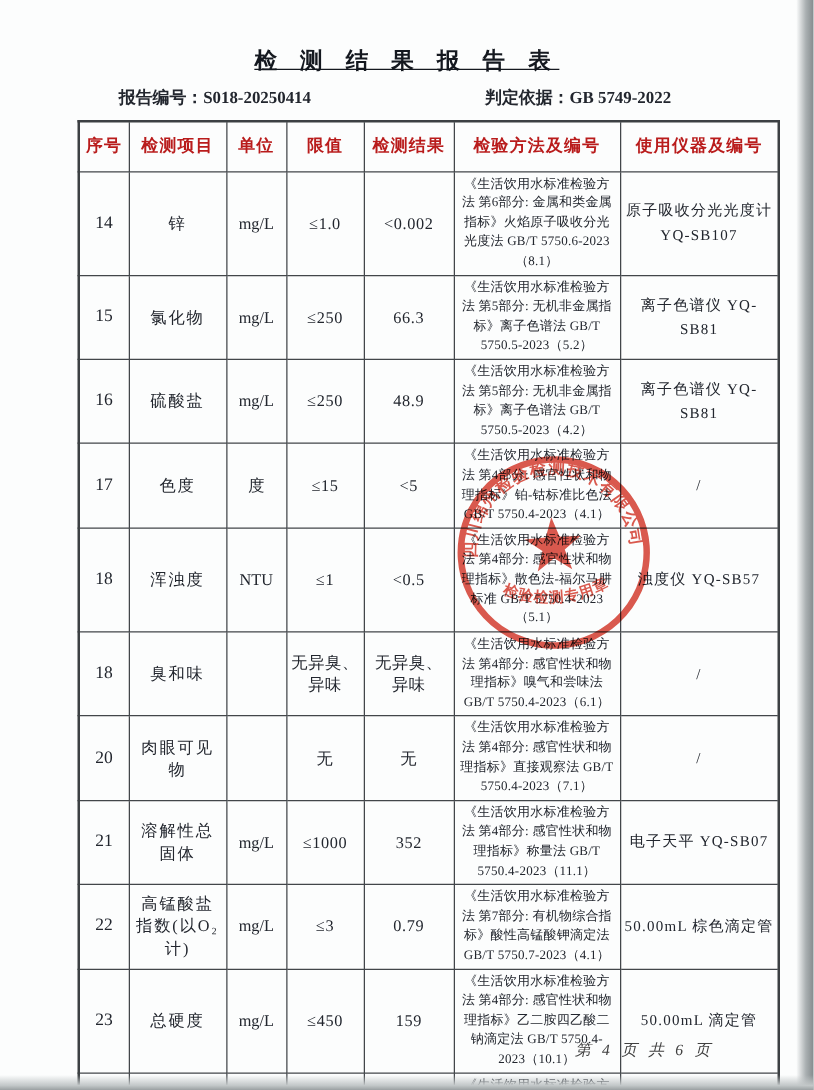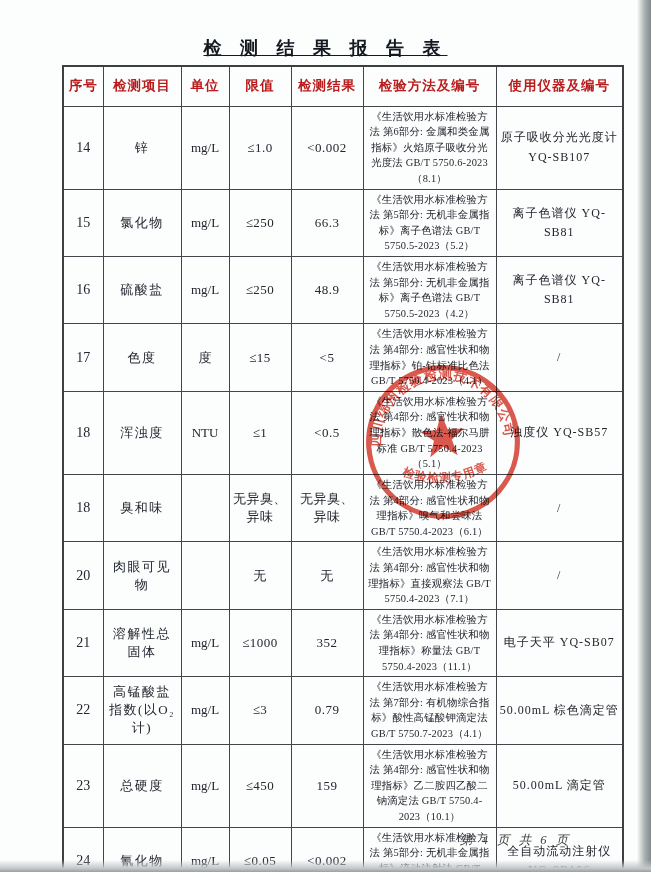--- a/index.html
+++ b/index.html
@@ -74,20 +74,24 @@
   .stamp svg{width:100%;height:100%;color:#d43526;}
   .stamp text{fill:#d43526;font-family:"Liberation Serif","DejaVu Serif",serif;font-weight:bold;}
 </style>
 </head>
 <body>
 
 <div class="page">
 
   <h1 class="doc-title">检 测 结 果 报 告 表</h1>
 
+  <div class="meta">
+    <span class="meta-left"><span>报告编号：</span><span>S018-20250414</span></span>
+    <span class="meta-right"><span>判定依据：</span><span>GB 5749-2022</span></span>
+  </div>
 
   <table class="results">
     <colgroup>
       <col style="width:40px">
         <col style="width:78px">
         <col style="width:48px">
       <col style="width:62px">
         <col style="width:72px">
         <col style="width:133px">
         <col style="width:127px">

